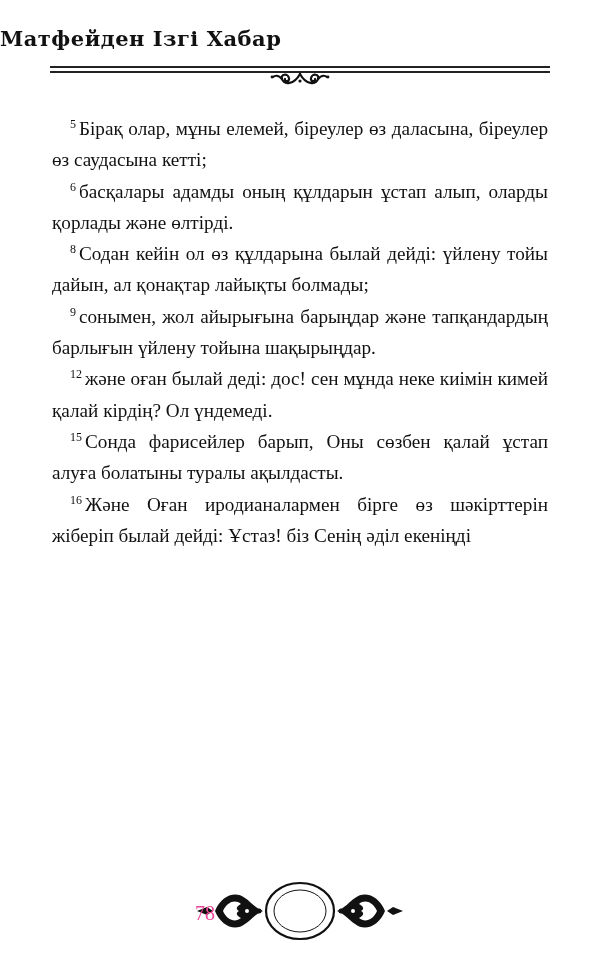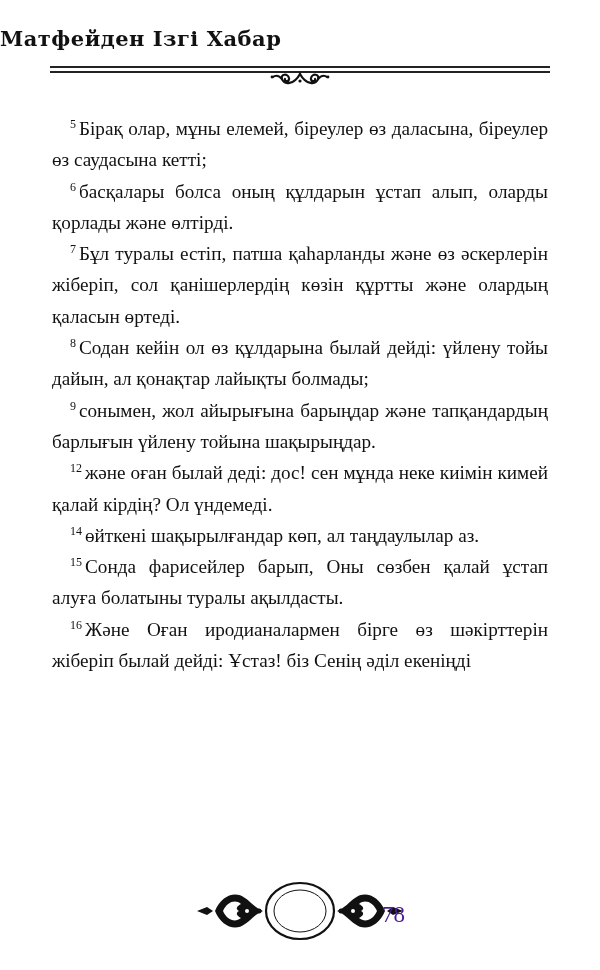--- a/index.html
+++ b/index.html
@@ -15,22 +15,22 @@
   .ornament-top { position: absolute; left: 268px; top: 71px; width: 64px; height: 16px; }
   .content {
     position: absolute; top: 113px; left: 52px; width: 496px;
     font-family: "Liberation Serif", serif; font-size: 19.2px; line-height: 31.3px;
     text-align: justify; color: #111;
   }
   .verse { margin: 0; text-indent: 18px; }
   .verse sup { font-size: 12px; vertical-align: 7px; line-height: 0; margin-right: 3px; }
   .footer { position: absolute; top: 880px; left: 195px; width: 210px; height: 62px; }
   .page-number {
-    position: absolute; left: 0; top: 22px; width: 210px; text-align: right;
-    font-family: "Liberation Serif", serif; font-size: 23px; color: #4c1d95;
+    position: absolute; left: 0; top: 22px; width: 210px; text-align: left;
+    font-family: "Liberation Serif", serif; font-size: 20px; color: #ec4899;
   }
 </style>
 </head>
 <body>
 
 <div>
 
   <div class="header-title">Матфейден Ізгі Хабар</div>
   <div class="rule top"></div>
   <div class="rule bottom"></div>
@@ -42,26 +42,24 @@
       <path d="M14 8 C10 3, 6 5, 5 6"></path>
       <path d="M50 8 C54 3, 58 5, 59 6"></path>
     </g>
     <circle cx="32" cy="10" r="1.6" fill="#111"></circle>
     <circle cx="4" cy="6" r="1.4" fill="#111"></circle>
     <circle cx="60" cy="6" r="1.4" fill="#111"></circle>
   </svg>
 
   <div class="content">
     <p class="verse"><sup>5</sup><span>Бірақ олар, мұны елемей, біреулер өз даласына, біреулер өз саудасына кетті;</span></p>
-    <p class="verse"><sup>6</sup><span>басқалары болса оның құлдарын ұстап алып, оларды қорлады және өлтірді.</span></p>
-    <p class="verse"><sup>7</sup><span>Бұл туралы естіп, патша қаһарланды және өз әскерлерін жіберіп, сол қанішерлердің көзін құртты және олардың қаласын өртеді.</span></p>
+    <p class="verse"><sup>6</sup><span>басқалары адамды оның құлдарын ұстап алып, оларды қорлады және өлтірді.</span></p>
     <p class="verse"><sup>8</sup><span>Содан кейін ол өз құлдарына былай дейді: үйлену тойы дайын, ал қонақтар лайықты болмады;</span></p>
     <p class="verse"><sup>9</sup><span>сонымен, жол айырығына барыңдар және тапқандардың барлығын үйлену тойына шақырыңдар.</span></p>
     <p class="verse"><sup>12</sup><span>және оған былай деді: дос! сен мұнда неке киімін кимей қалай кірдің? Ол үндемеді.</span></p>
-    <p class="verse"><sup>14</sup><span>өйткені шақырылғандар көп, ал таңдаулылар аз.</span></p>
     <p class="verse"><sup>15</sup><span>Сонда фарисейлер барып, Оны сөзбен қалай ұстап алуға болатыны туралы ақылдасты.</span></p>
     <p class="verse"><sup>16</sup><span>Және Оған иродианалармен бірге өз шәкірттерін жіберіп былай дейді: Ұстаз! біз Сенің әділ екеніңді</span></p>
   </div>
 
   <div class="footer">
     <svg width="210" height="62" viewBox="0 0 210 62">
 
       <g fill="#111">
         <path d="M2 31 L12 27 L18 31 L12 35 Z"></path>
         <path d="M20 31 C26 16, 40 10, 50 18 C56 22, 60 28, 68 31 C60 34, 56 40, 50 44 C40 52, 26 46, 20 31 Z"></path>

